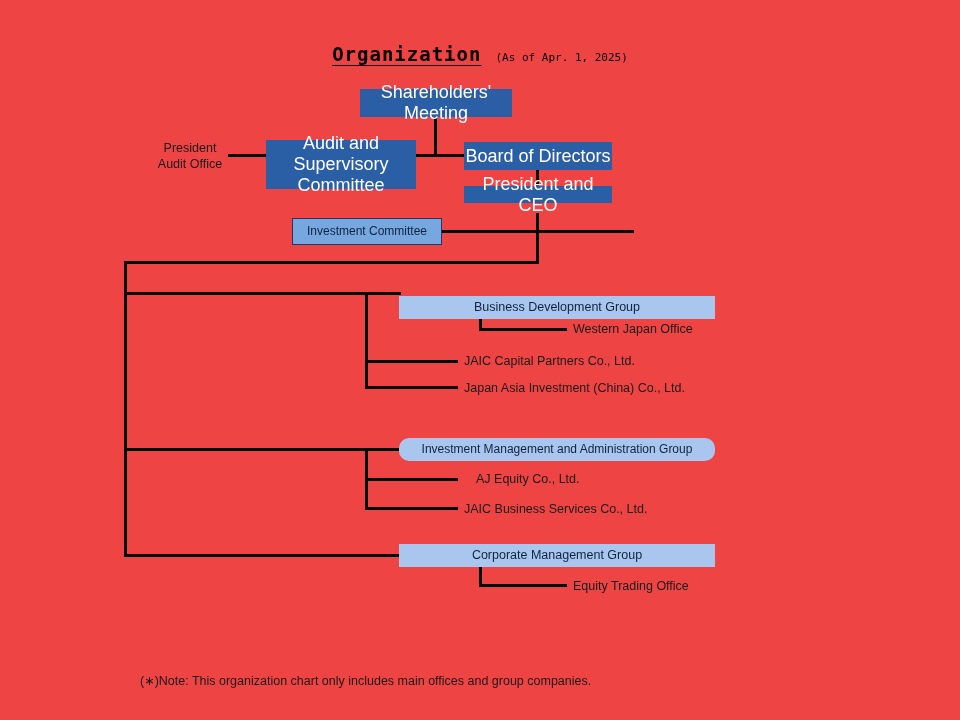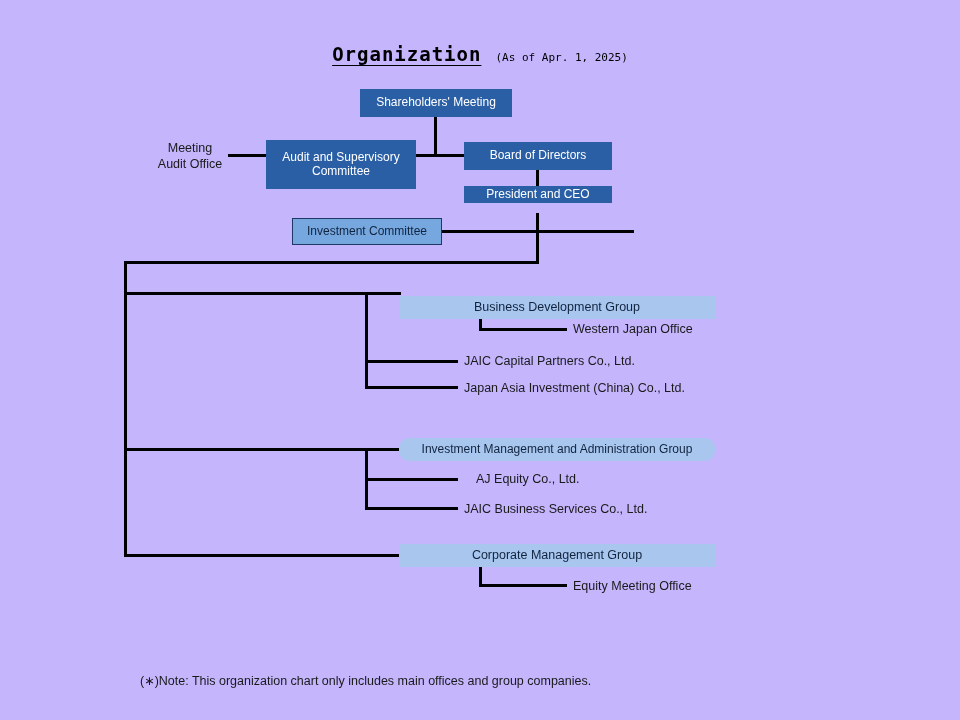--- a/index.html
+++ b/index.html
@@ -5,21 +5,21 @@
 <style>
   html, body {
     margin: 0;
     padding: 0;
     background: #ffffff;
   }
   #canvas {
     position: relative;
     width: 960px;
     height: 720px;
-    background: #c4b5fd;
+    background: #ef4444;
     overflow: hidden;
     font-family: "Liberation Sans", sans-serif;
     color: #1a1a1a;
   }
 
   
   #title-block {
     position: absolute;
     left: 0;
     top: 43px;
@@ -56,21 +56,21 @@
     box-sizing: border-box;
     display: flex;
     align-items: center;
     justify-content: center;
     text-align: center;
     line-height: 1.15;
   }
   .box-dark {
     background: #2a5fa5;
     color: #ffffff;
-    font-size: 12px;
+    font-size: 18px;
   }
   .box-mid {
     background: #76A7DF;
     border: 1px solid #1f3864;
     color: #11243f;
     font-size: 12px;
   }
   .box-light {
     background: #A8C6EE;
     color: #11243f;
@@ -151,21 +151,21 @@
 
   <div class="box box-dark" style="left:266px; top:140px; width:150px; height:49px;">
     <span>Audit and Supervisory Committee</span>
   </div>
 
   <div class="box box-dark" style="left:464px; top:142px; width:148px; height:28px;">
     <span>Board of Directors</span>
   </div>
 
   <div class="lbl lbl-center" style="left:148px; top:141px; width:84px;">
-    <span>Meeting</span><br>
+    <span>President</span><br>
     <span>Audit Office</span>
   </div>
 
   <div class="box box-dark" style="left:464px; top:186px; width:148px; height:17px;">
     <span>President and CEO</span>
   </div>
 
   <div class="box box-mid" style="left:292px; top:218px; width:150px; height:27px;">
     <span>Investment Committee</span>
   </div>
@@ -197,18 +197,18 @@
 
   <div class="lbl" style="left:476px; top:472px;">
     <span>AJ Equity Co., Ltd.</span>
   </div>
 
   <div class="lbl" style="left:464px; top:502px;">
     <span>JAIC Business Services Co., Ltd.</span>
   </div>
 
   <div class="lbl" style="left:573px; top:579px;">
-    <span>Equity Meeting Office</span>
+    <span>Equity Trading Office</span>
   </div>
 
   <div id="note">(∗)Note: This organization chart only includes main offices and group companies.</div>
 
 </div>
 
 </body></html>

